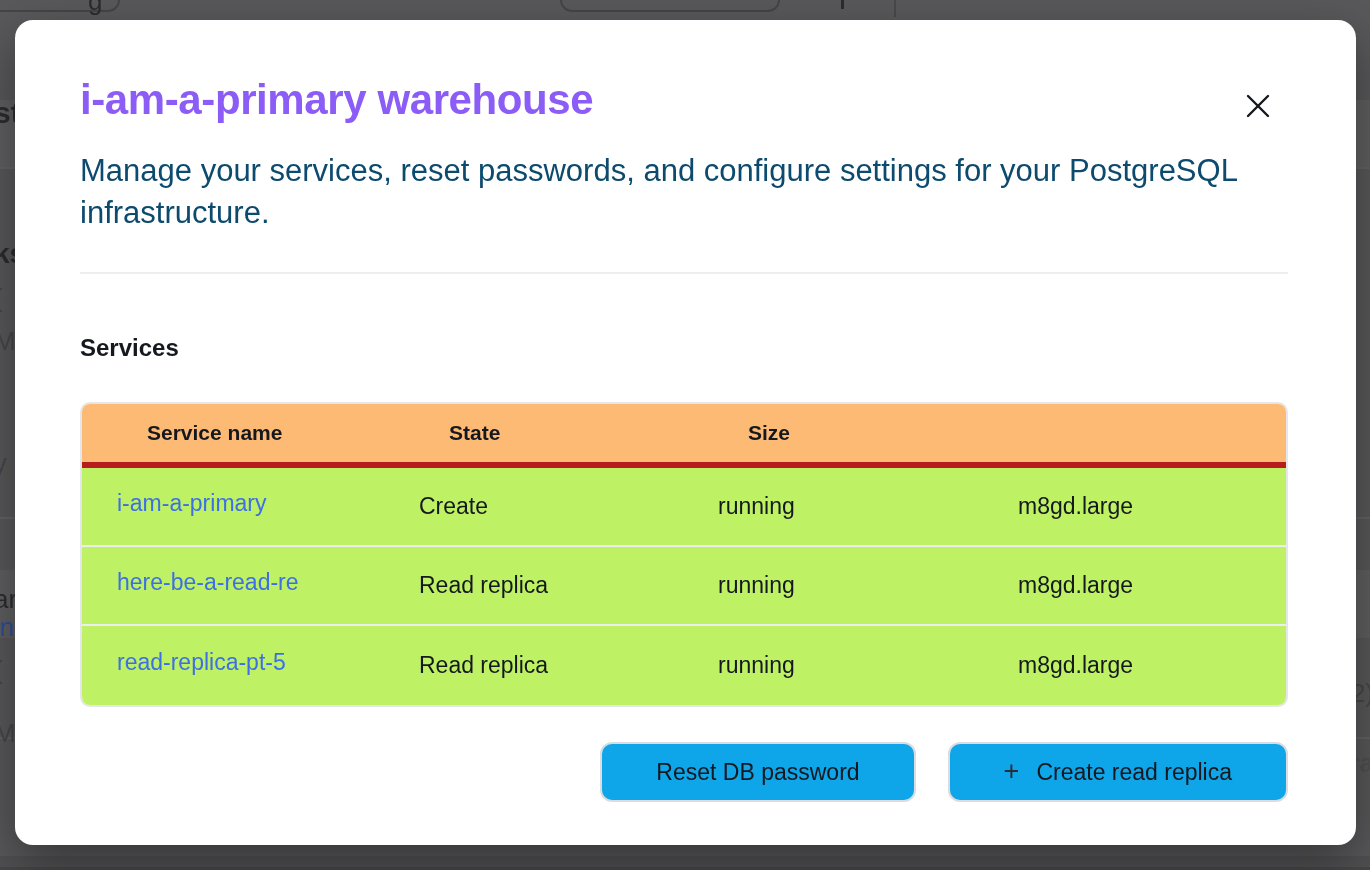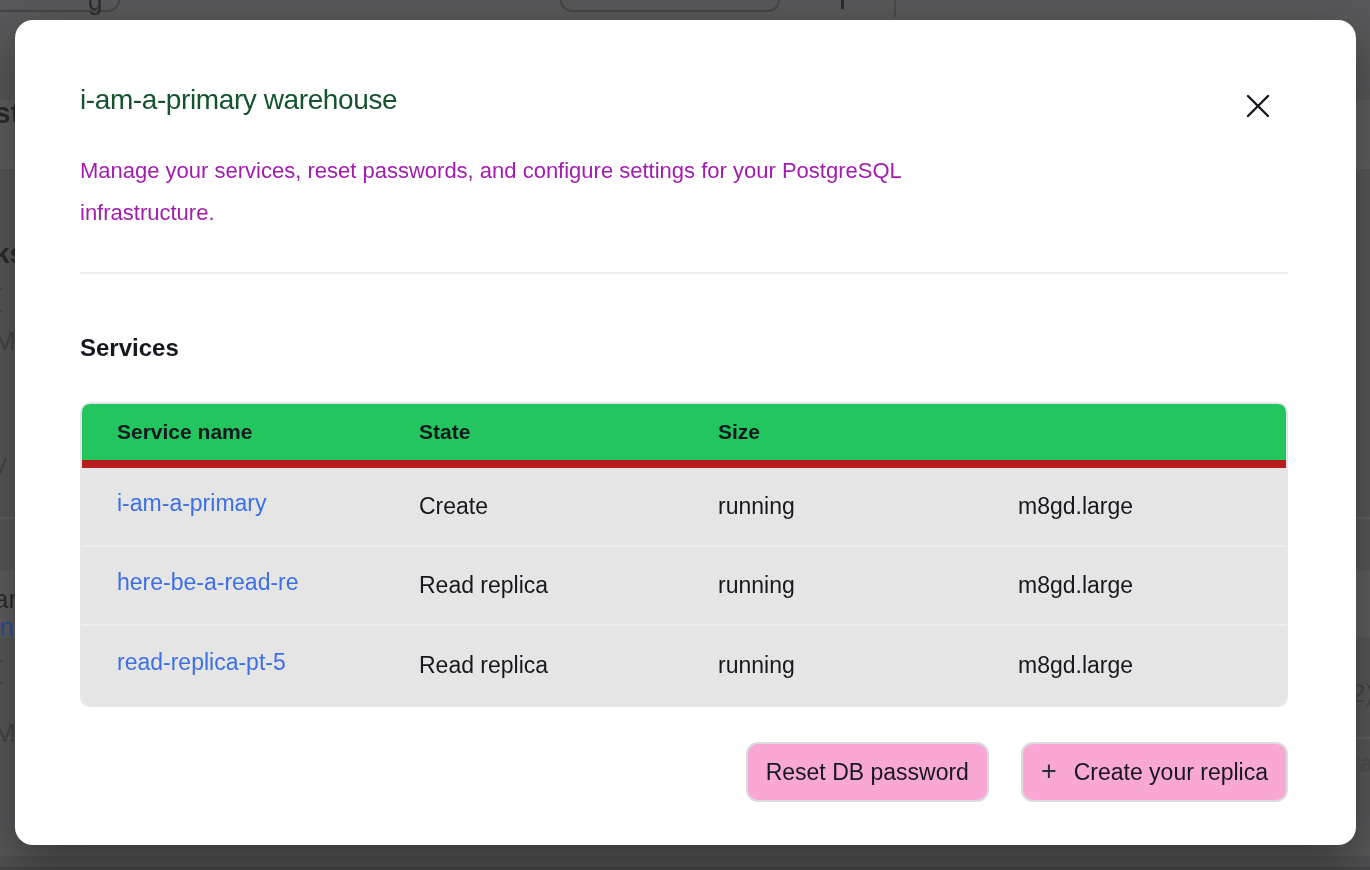--- a/index.html
+++ b/index.html
@@ -44,51 +44,51 @@
   .bg-bottom-band { position:absolute; left:0; right:0; bottom:0; height:14px; background:#515153; border-bottom:3px solid #474749; }
 
   
   .modal {
     position:absolute; left:15px; top:20px; width:1341px; height:825px;
     background:#ffffff; border-radius:18px;
     box-shadow:0 18px 50px rgba(0,0,0,0.40);
     padding:60px 68px 0 65px;
   }
   .modal-title {
-    font-size:28px; font-weight:400; letter-spacing:-0.4px; line-height:40px; color:#14532d;
+    font-size:42px; font-weight:700; letter-spacing:-0.4px; line-height:40px; color:#8b5cf6;
   }
   .close-btn {
     position:absolute; top:66px; right:78px; width:40px; height:40px;
     background:none; border:none; cursor:pointer;
     display:flex; align-items:center; justify-content:center; border-radius:8px;
   }
-  .modal-desc { margin-top:30px; font-size:22px; line-height:42px; color:#a21caf; }
+  .modal-desc { margin-top:30px; font-size:31px; line-height:42px; color:#0c4a6e; }
   .divider { margin-top:38px; border:none; border-top:2px solid #eceef0; }
   .section-heading { margin-top:60px; font-size:24px; font-weight:700; color:#15181e; }
 
   
   .svc-table { margin-top:40px; border:2px solid #e4e6ea; border-radius:10px; overflow:hidden; }
   .t-head, .t-row {
     display:grid; grid-template-columns:337px 299px 300px 1fr; align-items:center;
   }
   .t-head {
-    background:#22c55e; height:64px; border-bottom:8px solid #b91c1c;
-    font-size:21px; font-weight:600; color:#15181e;
+    background:#fdba74; height:64px; border-bottom:6px solid #b91c1c;
+    font-size:21px; font-weight:600; color:#15181e;padding-left:30px;
   }
-  .t-row { height:79px; font-size:23px; color:#15181e; border-bottom:2px solid #eceef0; background:#e5e5e5; }
+  .t-row { height:79px; font-size:23px; color:#15181e; border-bottom:2px solid #eceef0; background:#bef264; }
   .t-row:last-child { border-bottom:none; }
   .cell:first-child { padding-left:35px; }
   .svc-link { color:#3d6fe5; text-decoration:none; display:inline-block; max-width:260px; overflow:hidden; white-space:nowrap; }
 
   
   .actions { display:flex; justify-content:flex-end; gap:32px; margin-top:35px; }
   .btn {
-    height:60px; background:#f9a8d4; border:2px solid #d9dce1; border-radius:12px;
+    height:60px; background:#0ea5e9; border:2px solid #d9dce1; border-radius:12px;
     font-family:inherit; font-size:23px; font-weight:500; color:#15181e;
-    padding:0 18px; display:flex; align-items:center; gap:17px; cursor:pointer;
+    padding:0 54px; display:flex; align-items:center; gap:17px; cursor:pointer;
   }
   .btn .plus { font-size:27px; font-weight:400; line-height:1; position:relative; top:-1px; color:#2a2d33; }
 </style>
 </head>
 <body>
 
 <div class="backdrop">
   <div class="stripe stripe-1"></div>
   <div class="stripe stripe-2"></div>
   <div class="hairline hl-1"></div>
@@ -165,17 +165,17 @@
       <div class="cell">m8gd.large</div>
     </div>
   </div>
 
   <div class="actions">
     <button class="btn">
       <span>Reset DB password</span>
     </button>
     <button class="btn">
       <span class="plus">+</span>
-      <span>Create your replica</span>
+      <span>Create read replica</span>
     </button>
   </div>
 
 </div>
 
 </body></html>

